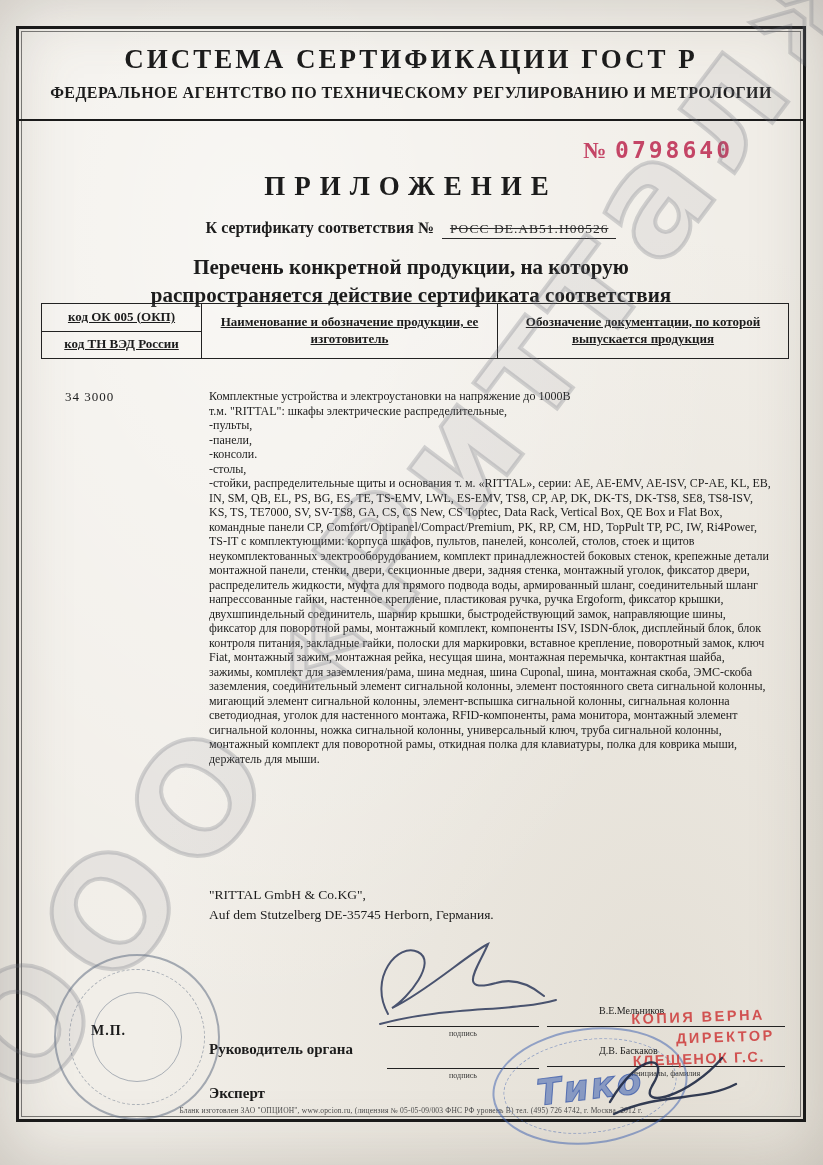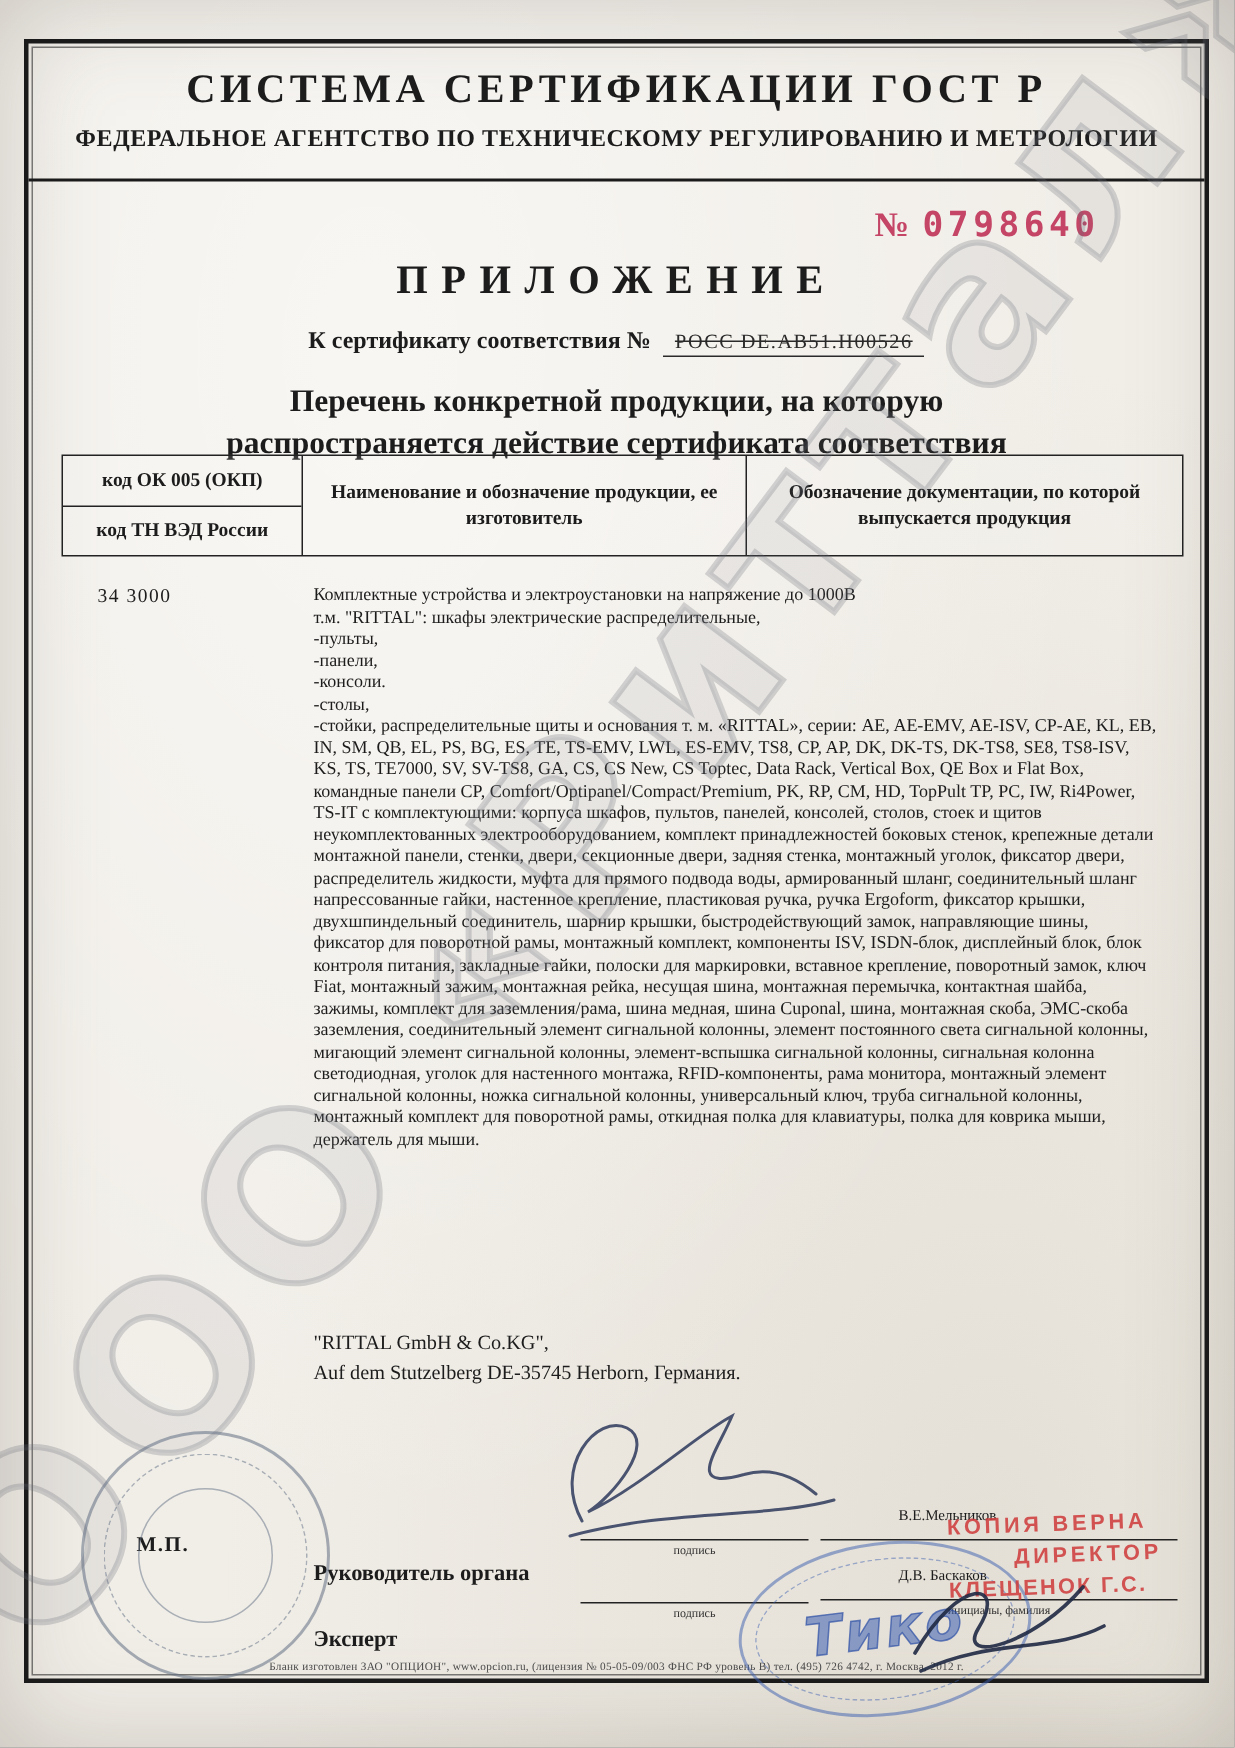--- a/index.html
+++ b/index.html
@@ -22,21 +22,21 @@
   .doc-number { position:absolute; top:108px; right:70px; font-family:"DejaVu Sans Mono", monospace; font-size:23px; font-weight:bold; color:#c03358; letter-spacing:3px; opacity:.9; }
   .doc-number .no { font-family:"Liberation Serif", serif; margin-right:6px; }
 
   .title { position:absolute; top:142px; left:0; right:0; text-align:center; font-size:27px; font-weight:bold; letter-spacing:9px; }
 
   .cert-line { position:absolute; top:190px; left:0; right:0; text-align:center; font-size:16px; font-weight:bold; }
   .cert-number { font-weight:normal; font-size:13.5px; letter-spacing:1px; text-decoration:line-through; border-bottom:1px solid #2a2a2a; padding:0 8px 2px; margin-left:8px; color:#2a2a2a; }
 
   .subtitle { position:absolute; top:224px; left:105px; right:105px; text-align:center; font-size:21px; font-weight:bold; line-height:1.35; }
 
-  .table-head { position:absolute; top:274px; left:22px; width:748px; height:68px; border:1.5px solid #222; display:flex; background:rgba(255,255,255,.12); }
+  .table-head { position:absolute; top:274px; left:22px; width:748px; height:56px; border:1.5px solid #222; display:flex; background:rgba(255,255,255,.12);text-decoration:underline; }
   .th { border-right:1.5px solid #222; display:flex; align-items:center; justify-content:center; text-align:center; font-weight:bold; font-size:13px; padding:4px 14px; line-height:1.3; }
   .th1 { width:160px; flex-direction:column; padding:0; }
   .th1 .cell { flex:1; width:100%; display:flex; align-items:center; justify-content:center; padding:2px 8px; }
   .th1 .cell.top { border-bottom:1.5px solid #222; }
   .th2 { width:296px; }
   .th3 { flex:1; border-right:none; }
 
   .body-code { position:absolute; top:360px; left:46px; font-size:13px; letter-spacing:1px; }
   .body-desc { position:absolute; top:360px; left:190px; width:562px; font-size:12px; line-height:1.21; white-space:pre-line; text-align:left; }
 

